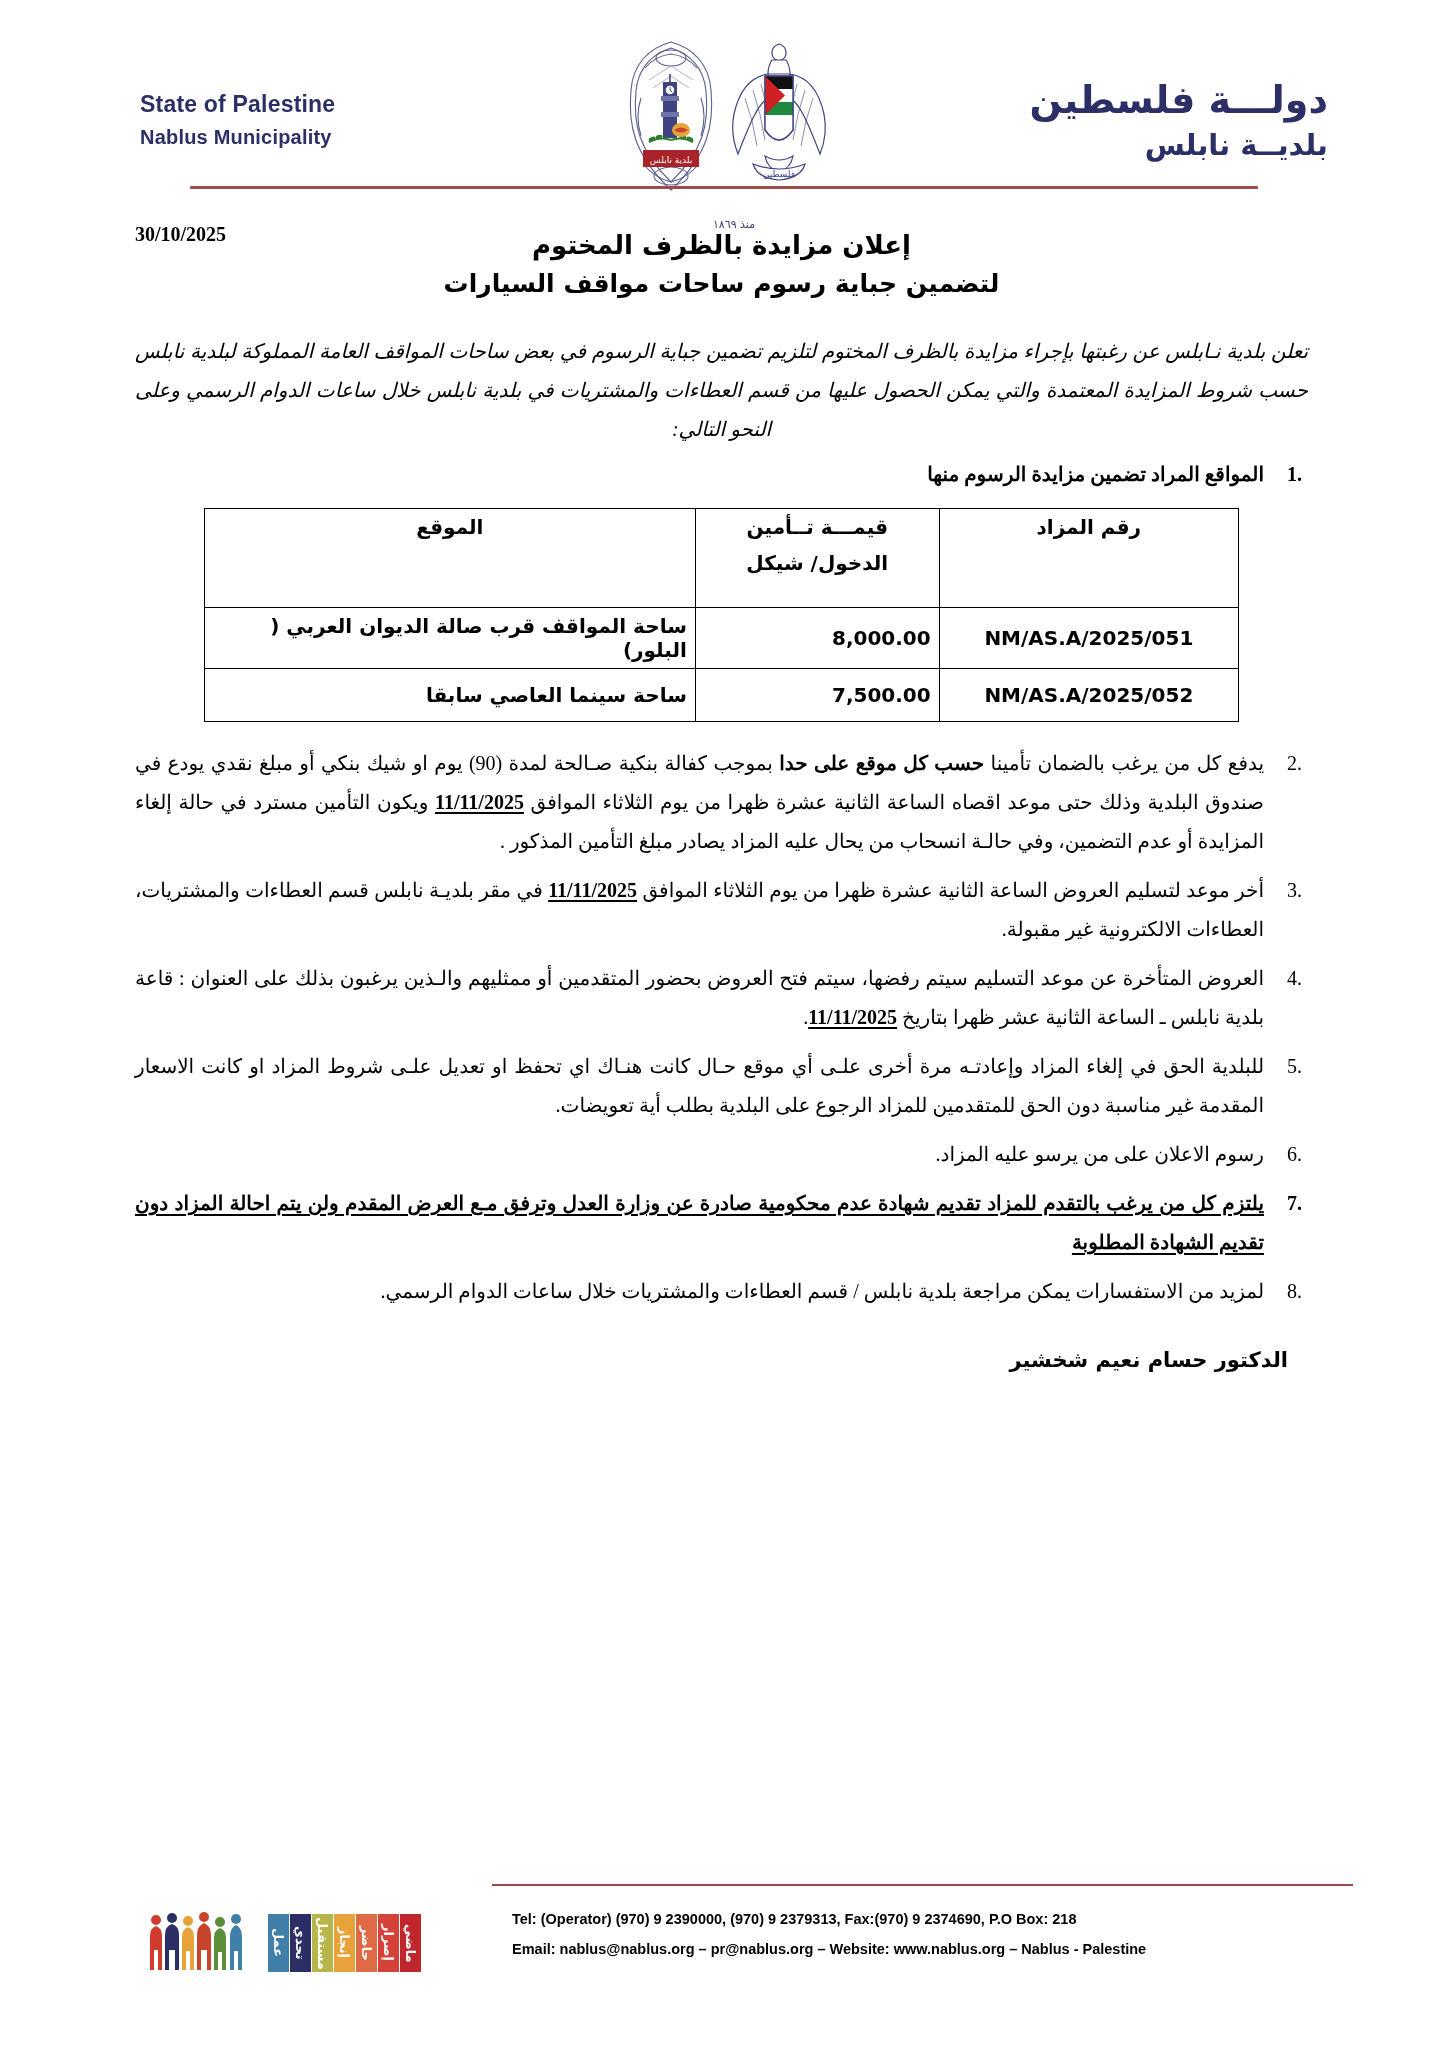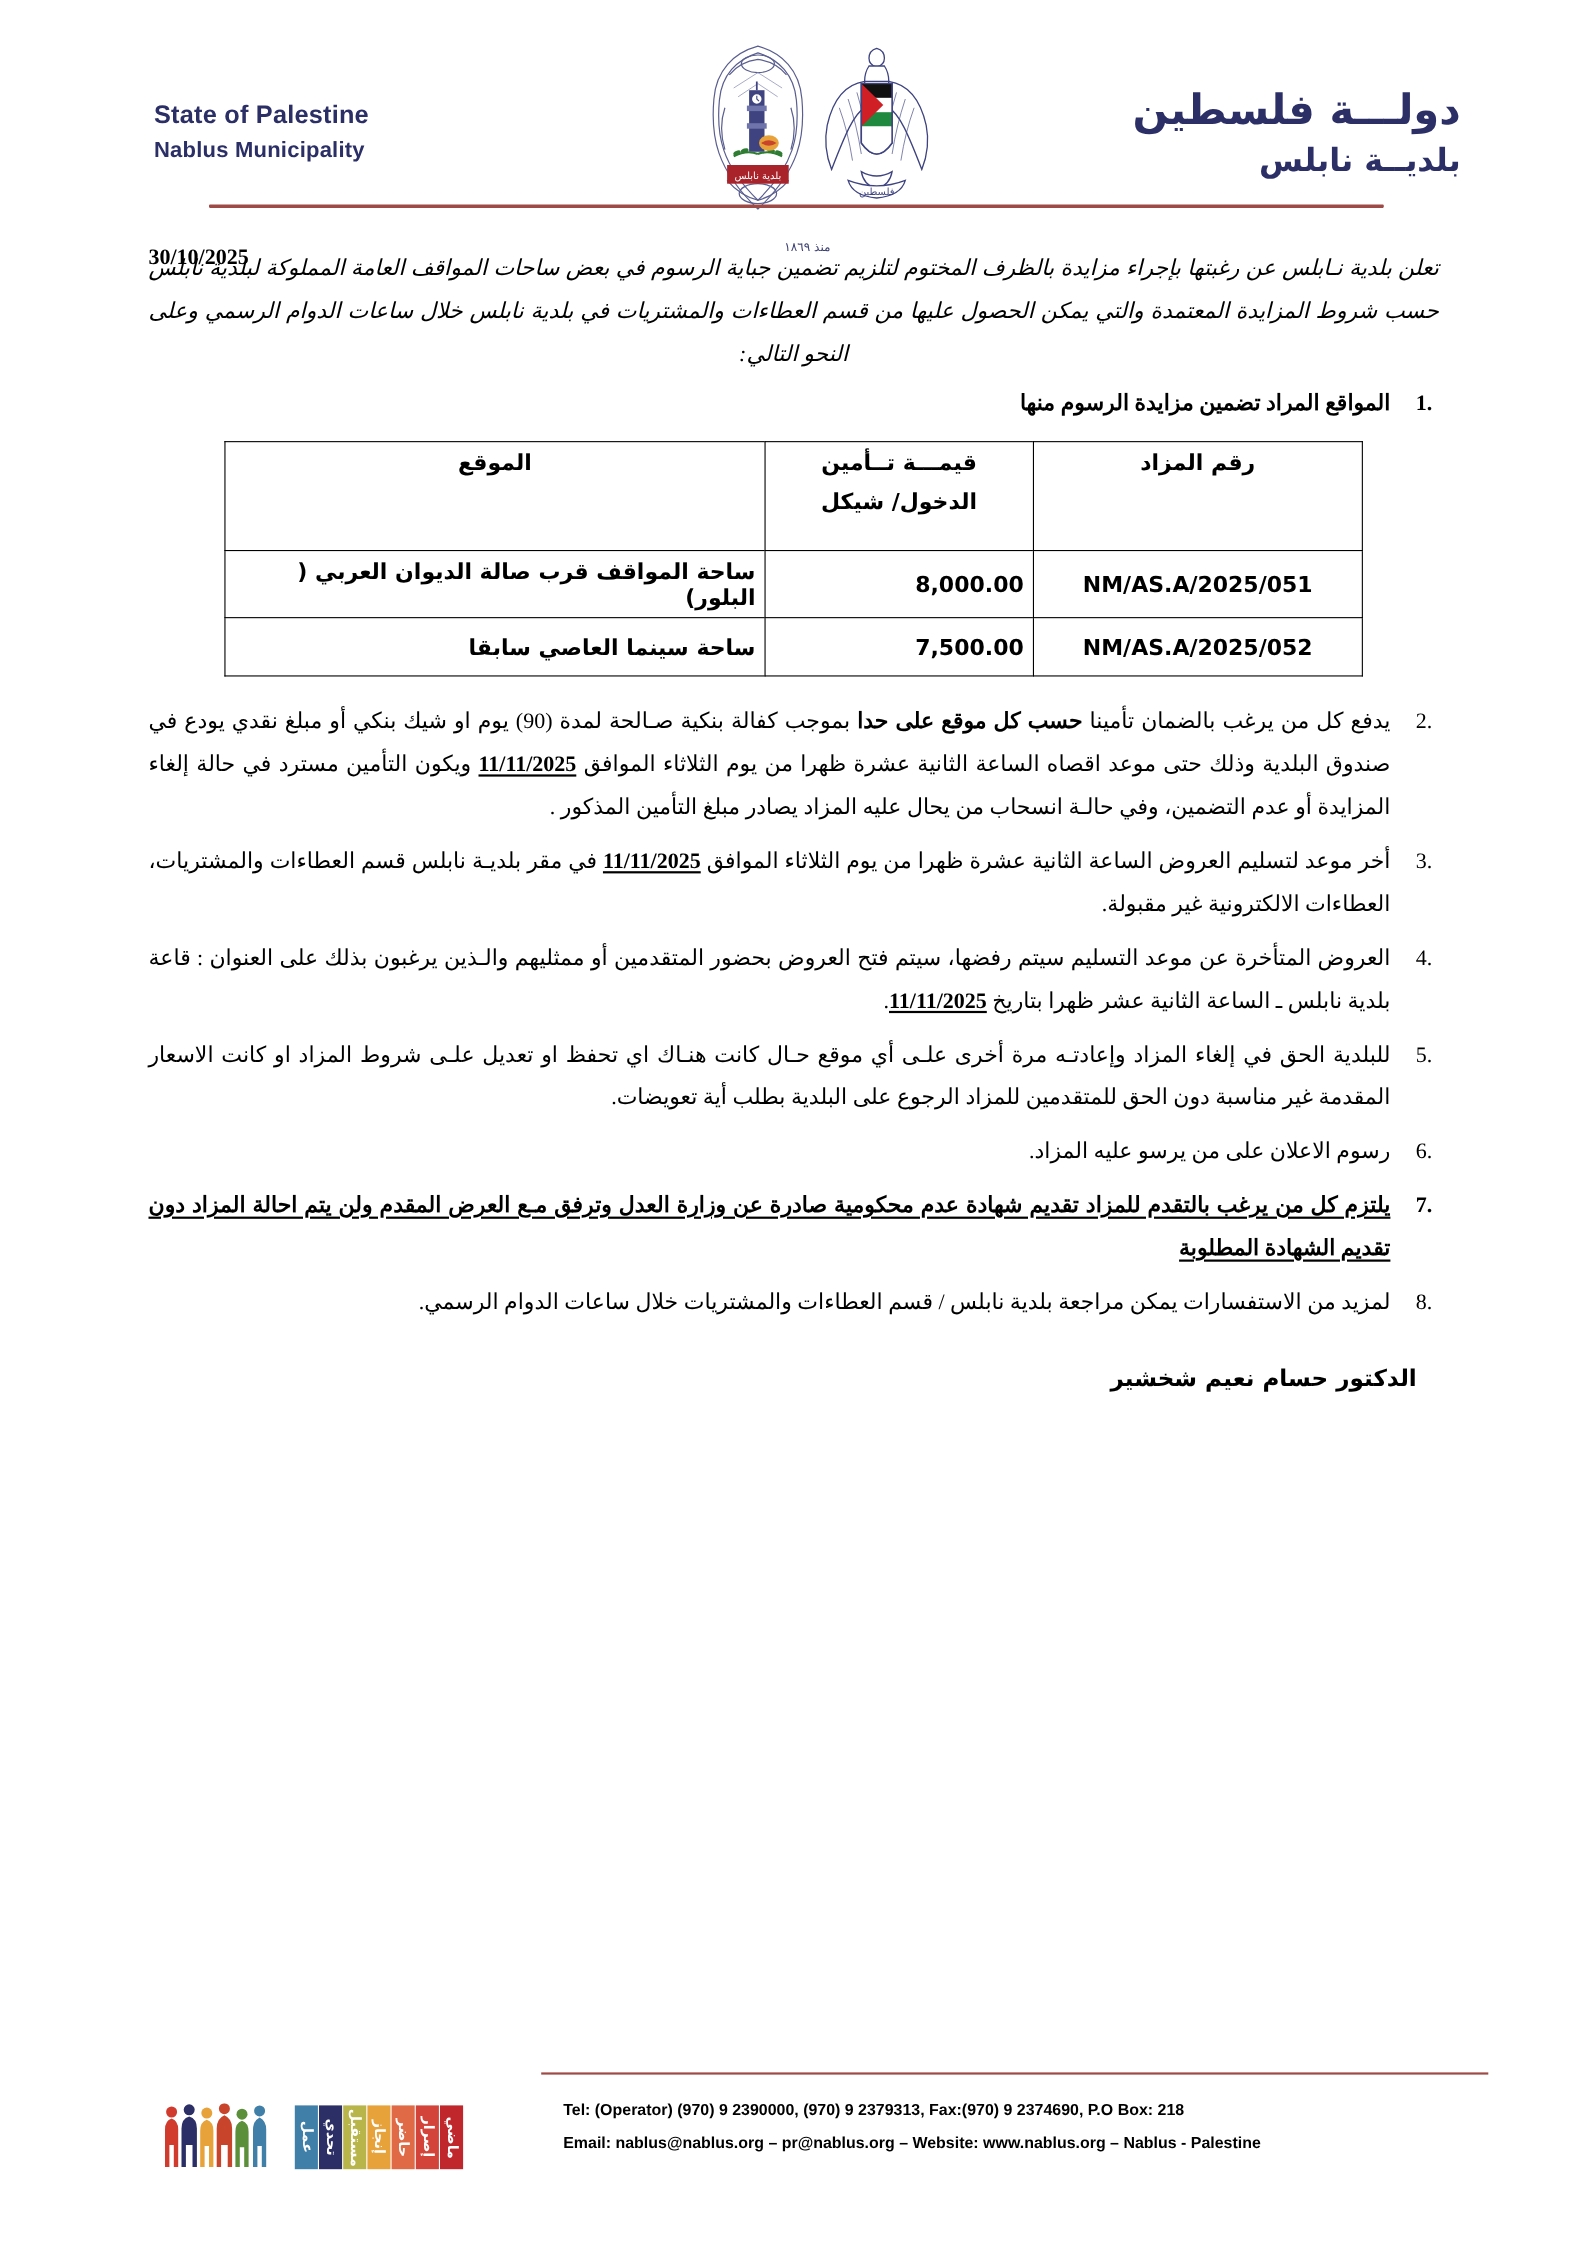--- a/index.html
+++ b/index.html
@@ -59,21 +59,21 @@
   .lh-ar .l1 { font-size: 38px; letter-spacing: -1px; }
   .lh-ar .l2 { font-size: 29px; letter-spacing: -1px; }
 
   .emblem-wrap {
     flex: 0 0 auto;
     width: 230px;
     height: 165px;
     position: relative;
     display: flex;
     align-items: flex-start;
-    justify-content: flex-end;
+    justify-content: flex-start;
     gap: 4px;
   }
   .since-label {
     position: absolute;
     bottom: -28px;
     left: 50%;
     transform: translateX(-50%);
     font-size: 11px;
     color: #3a3f72;
     direction: rtl;
@@ -362,20 +362,24 @@
       <div class="l2">بلديــة نابلس</div>
     </div>
   </div>
 
   <div class="rule"></div>
 
   <div class="doc-date">30/10/2025</div>
 
   <div class="content">
 
+    <div class="title-block">
+      <div class="t1">إعلان مزايدة بالظرف المختوم</div>
+      <div class="t2">لتضمين جباية رسوم ساحات مواقف السيارات</div>
+    </div>
 
     <p class="intro">تعلن بلدية نـابلس عن رغبتها بإجراء مزايدة بالظرف المختوم لتلزيم تضمين جباية الرسوم في بعض ساحات المواقف العامة المملوكة لبلدية نابلس حسب شروط المزايدة المعتمدة والتي يمكن الحصول عليها من قسم العطاءات والمشتريات في بلدية نابلس خلال ساعات الدوام الرسمي وعلى النحو التالي:</p>
 
     <ol class="clauses" id="clause-list">
         <li class="bold-item first-item"><span>المواقع المراد تضمين مزايدة الرسوم منها</span></li>
         <div class="table-wrap">
           <table class="lots">
             <thead>
               <tr>
                 <th class="col-num">رقم المزاد</th>

